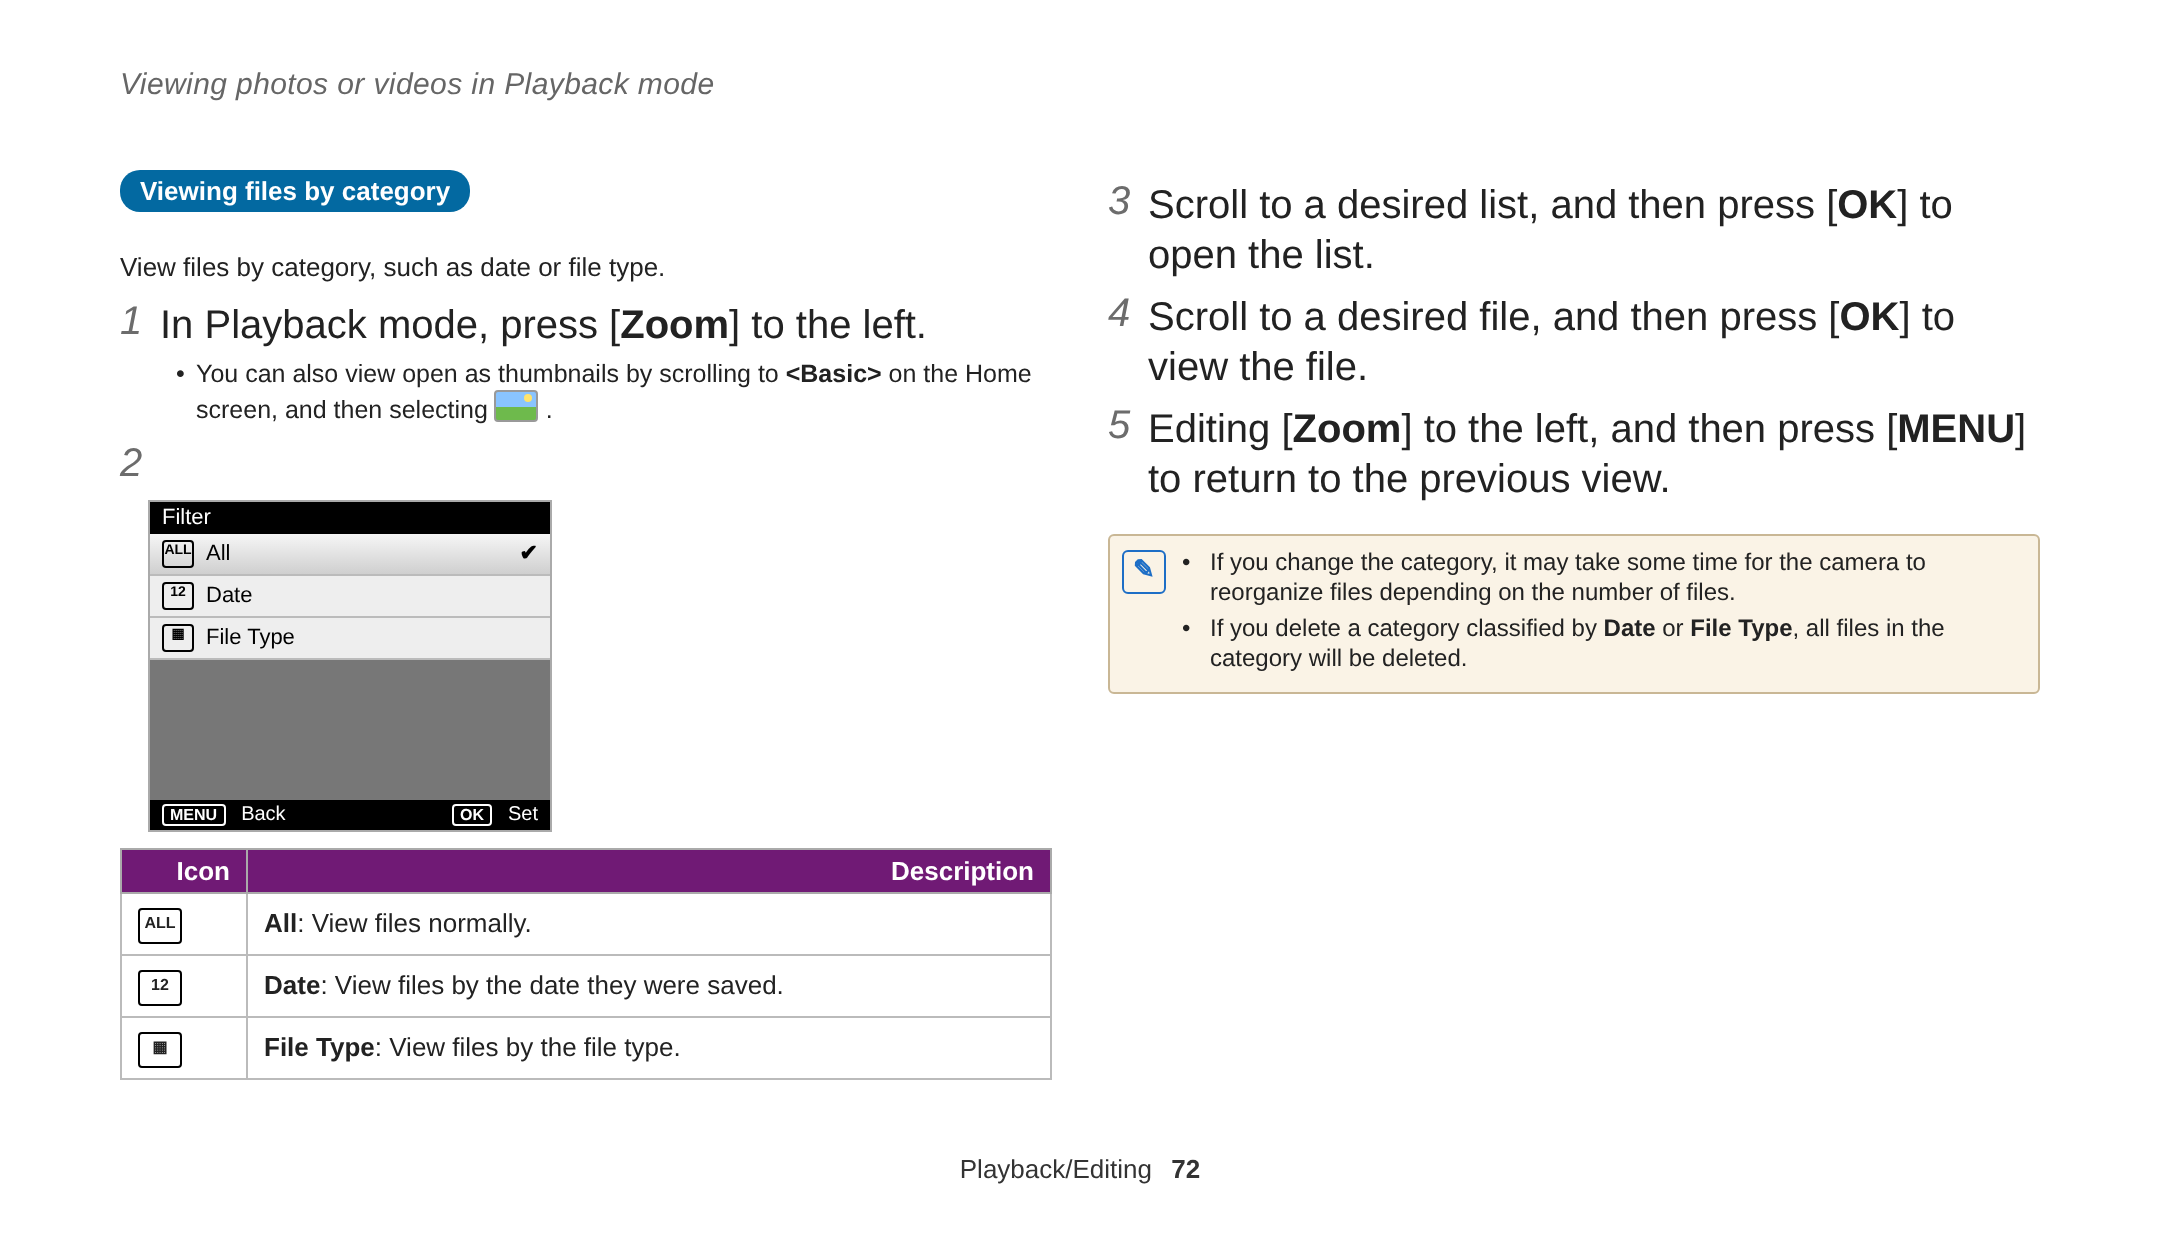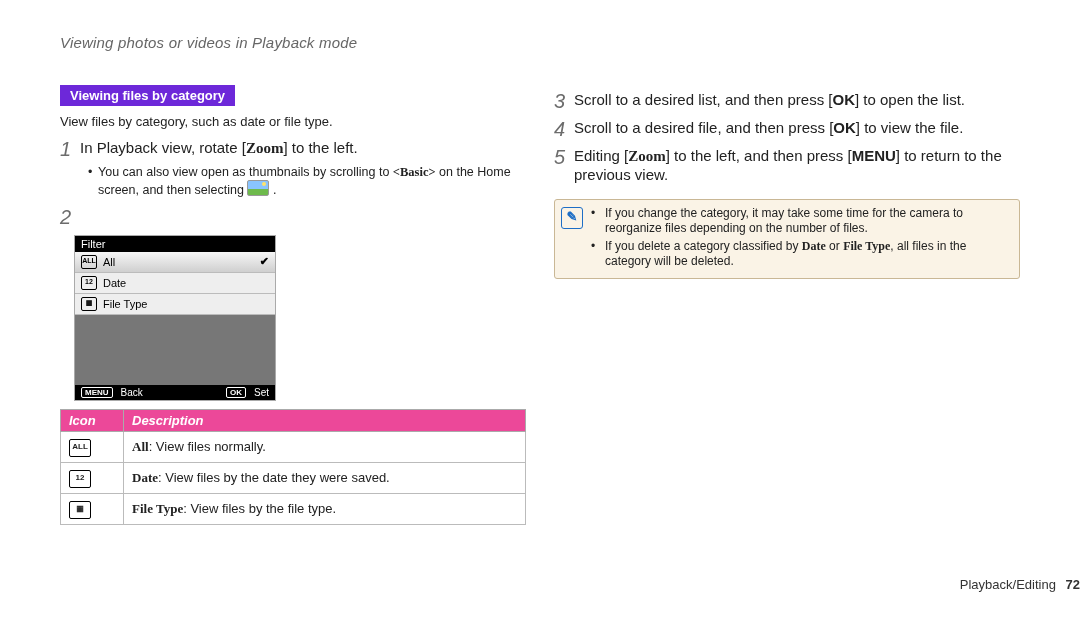--- a/index.html
+++ b/index.html
@@ -29,64 +29,64 @@
   .columns {
     display: flex;
     gap: 28px;
   }
   .col {
     flex: 1 1 0;
     min-width: 0;
   }
   .pill {
     display: inline-block;
-    background: #6d28d9;
+    background: #0369a1;
     color: #fff;
     font-weight: 600;
     font-size: 13px;
     padding: 3px 10px;
-    border-radius: 0;
+    border-radius: 10px;
     margin-bottom: 4px;
   }
   .small-desc {
     font-size: 13px;
-    margin-top: 4px;
+    margin-top: 16px;
     margin-bottom: 10px;
   }
   .step {
     display: flex;
     align-items: flex-start;
     margin: 6px 0 2px 0;
   }
   .step-num {
     font-style: italic;
     font-size: 20px;
     color: #6c6c6c;
     width: 20px;
     flex: none;
     line-height: 1.1;
     position: relative;
     top: -1px;
   }
   .step-body {
-    font-size: 15px;
+    font-size: 20px;
     line-height: 1.25;
   }
   .sub-bullet {
     margin: 3px 0 8px 28px;
     font-size: 12.5px;
     display: flex;
     align-items: flex-start;
     line-height: 1.3;
   }
   .sub-bullet .dot {
     width: 10px;
     flex: none;
   }
-  .kw { font-weight: 700; font-family: Liberation Serif, serif; }
+  .kw { font-weight: 700; }
   .keycap {
     display: inline-block;
     font-weight: 700;
     font-family: Arial, sans-serif;
   }
   .inline-img {
     display: inline-block;
     width: 20px;
     height: 14px;
     vertical-align: -2px;
@@ -153,25 +153,24 @@
 
   
   table.icon-table{
     border-collapse: collapse;
     width: 100%;
     max-width: 475px;
     margin: 6px 0 0 0;
     font-size: 13px;
   }
   table.icon-table th{
-    background:#ec4899;
+    background:#701a75;
     color:#fff;
-    text-align:left;
+    text-align:right;
     padding:3px 8px;
-    font-style: italic;
     font-weight:600;
     border:1px solid #aaa;
   }
   table.icon-table th:first-child{width:46px}
   table.icon-table td{
     border:1px solid #bbb;
     padding:5px 8px;
     vertical-align: middle;
   }
   .tbl-icon{
@@ -199,21 +198,21 @@
     font-size:13px;
     margin-top:1px;
   }
   .note-list{margin:0;padding:0;list-style:none}
   .note-list li{display:flex;gap:6px;margin-bottom:3px;line-height:1.25}
   .note-list .dot{width:8px;flex:none}
 
   .footer{
     position:absolute;
     bottom:14px;left:0;right:0;
-    text-align:right;
+    text-align:center;
     font-size:13px;
     color:#333;
   }
   .footer .pg{font-weight:700;margin-left:6px}
 </style>
 </head>
 <body>
 
 <div class="page">
 
@@ -222,21 +221,21 @@
   <div class="columns">
 
     <div class="col">
 
       <div class="pill">Viewing files by category</div>
       <div class="small-desc">View files by category, such as date or file type.</div>
 
       <div class="step">
         <div class="step-num">1</div>
         <div class="step-body">
-          <span>In Playback view, rotate [</span><span class="kw">Zoom</span><span>] to the left.</span>
+          <span>In Playback mode, press [</span><span class="kw">Zoom</span><span>] to the left.</span>
         </div>
       </div>
       <div class="sub-bullet">
         <span class="dot">•</span>
         <span>
           <span>You can also view open as thumbnails by scrolling to </span><span class="kw">&lt;Basic&gt;</span><span> on the Home screen, and then selecting </span>
           <span class="inline-img"></span>&nbsp;.
         </span>
       </div>
 

